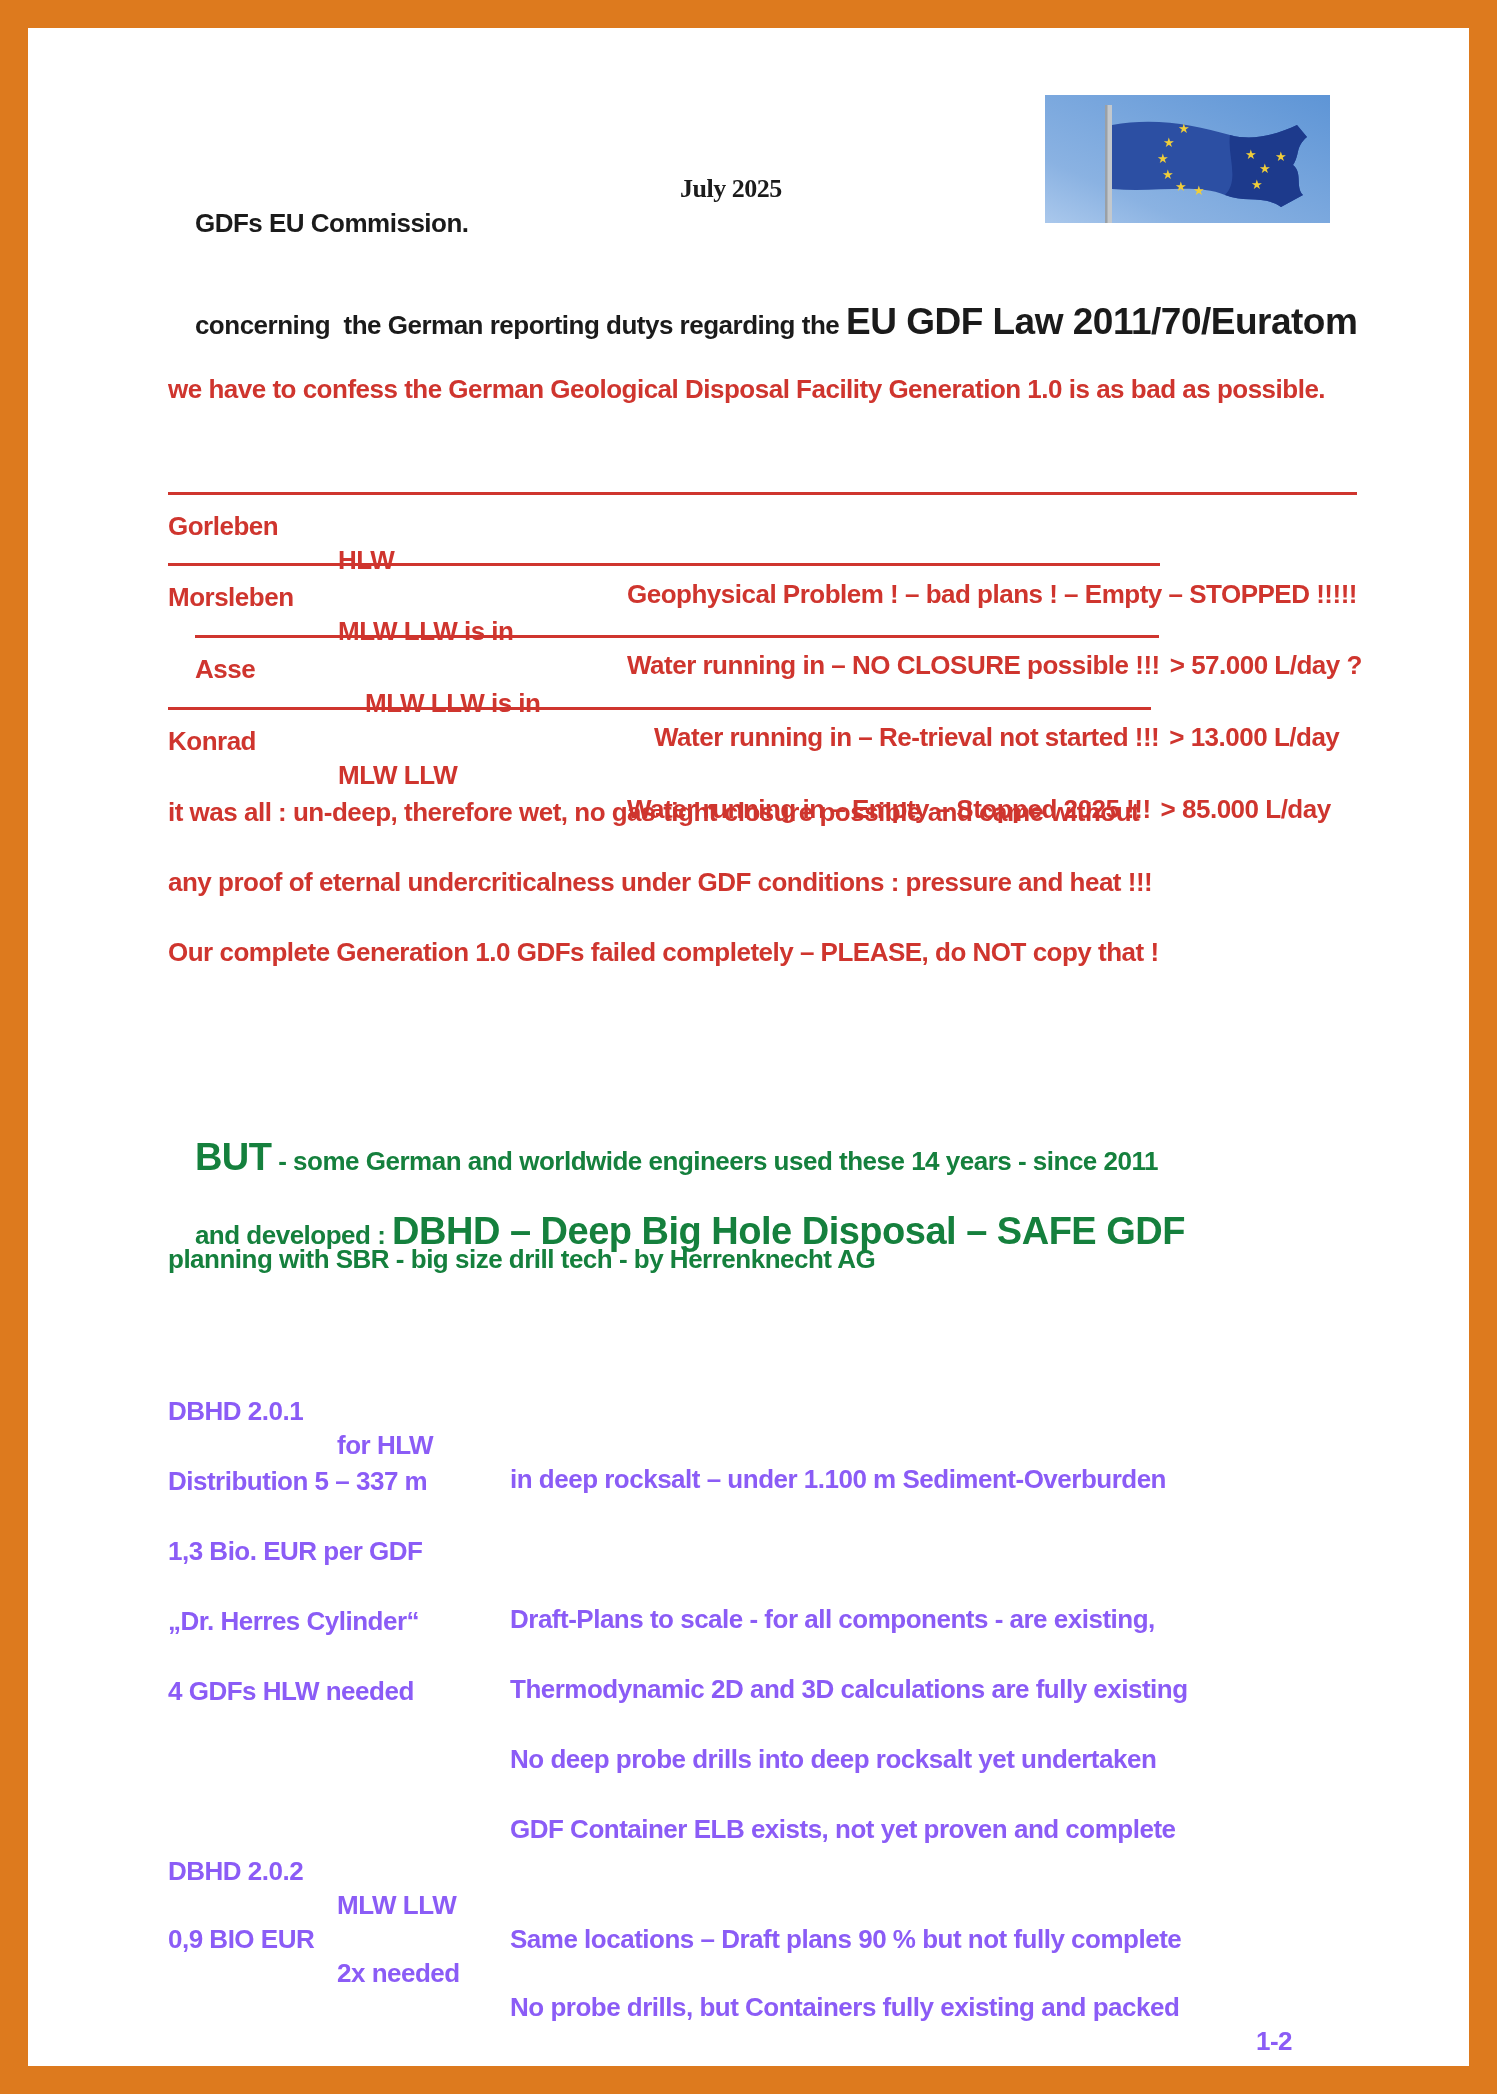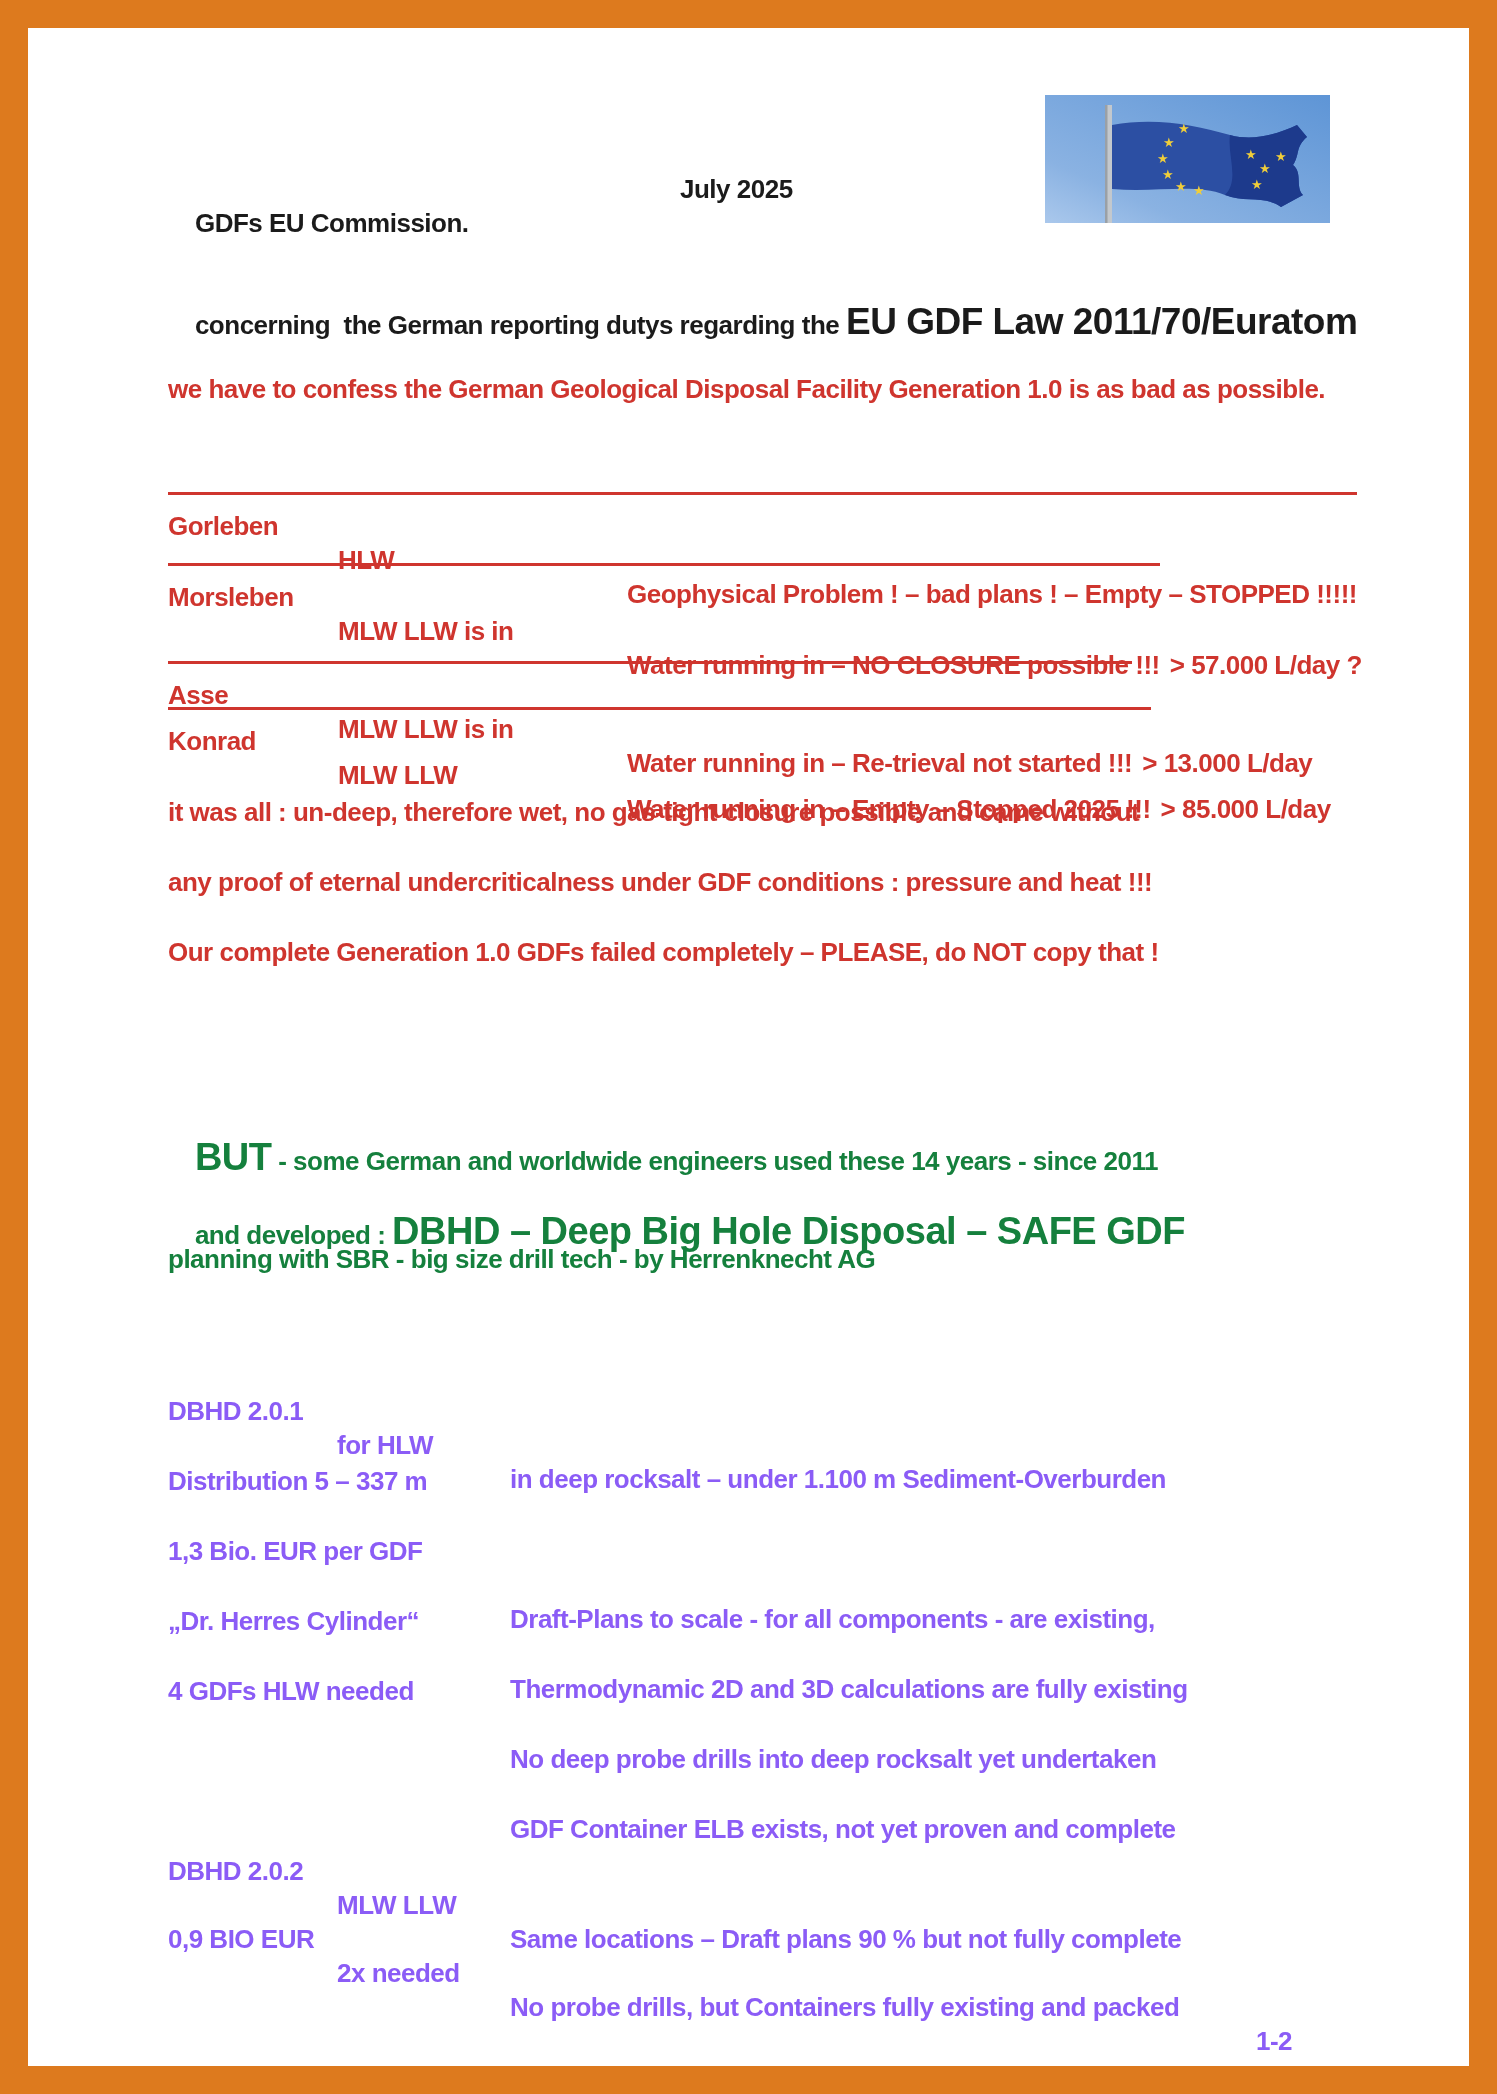--- a/index.html
+++ b/index.html
@@ -22,21 +22,21 @@
     position:absolute;left:168px;
     white-space:pre;
     font-size:26px;line-height:34px;
     letter-spacing:-0.5px;
   }
   .black{color:#1b1b1b;}
   .red{color:#cf352e;}
   .green{color:#15803d;}
   
   .header-line{top:172px;width:1301px;height:34px;}
-  .date{position:absolute;left:512px;top:0;}
+  .date{position:absolute;left:512px;top:0;font-family:Liberation Serif, serif;}
   
   .subject-line{top:256px;line-height:44px;}
   .subject-line .law{font-size:37px;}
   
   .flag{
     position:absolute;left:1045px;top:95px;width:285px;height:128px;
   }
   
   .facility-row{
     position:absolute;left:168px;width:1301px;height:34px;
@@ -117,21 +117,21 @@
     <span class="fc2">HLW</span>
     <span class="fc3"><span class="strike-end">Geophysical Problem ! – bad plans ! – Empty – STOPPED !!!!!</span><span class="tail"></span></span>
     <div class="strikebar" style="width: 1188.97px;"></div>
   </div>
   <div class="facility-row" style="top:546px;">
     <span class="fc1">Morsleben</span>
     <span class="fc2">MLW LLW is in</span>
     <span class="fc3"><span class="strike-end">Water running in – NO CLOSURE possible !!!</span><span class="tail">&gt; 57.000 L/day ?</span></span>
     <div class="strikebar" style="width: 991.719px;"></div>
   </div>
-  <div class="facility-row" style="top:644px;">
+  <div class="facility-row" style="top:618px;margin-left:27px;">
     <span class="fc1">Asse</span>
     <span class="fc2">MLW LLW is in</span>
     <span class="fc3"><span class="strike-end">Water running in – Re-trieval not started !!!</span><span class="tail">&gt; 13.000 L/day</span></span>
     <div class="strikebar" style="width: 964.25px;"></div>
   </div>
   <div class="facility-row" style="top:690px;">
     <span class="fc1">Konrad</span>
     <span class="fc2">MLW LLW</span>
     <span class="fc3"><span class="strike-end">Water running in – Empty – Stopped 2025 !!!</span><span class="tail">&gt; 85.000 L/day</span></span>
     <div class="strikebar" style="width: 982.609px;"></div>

